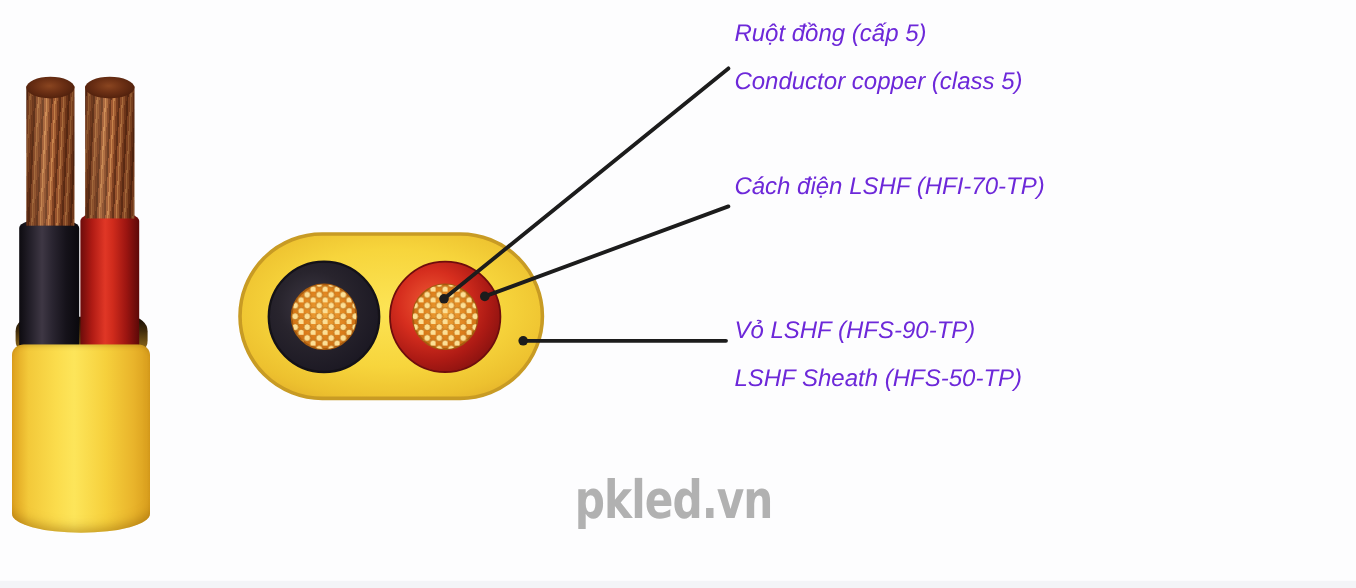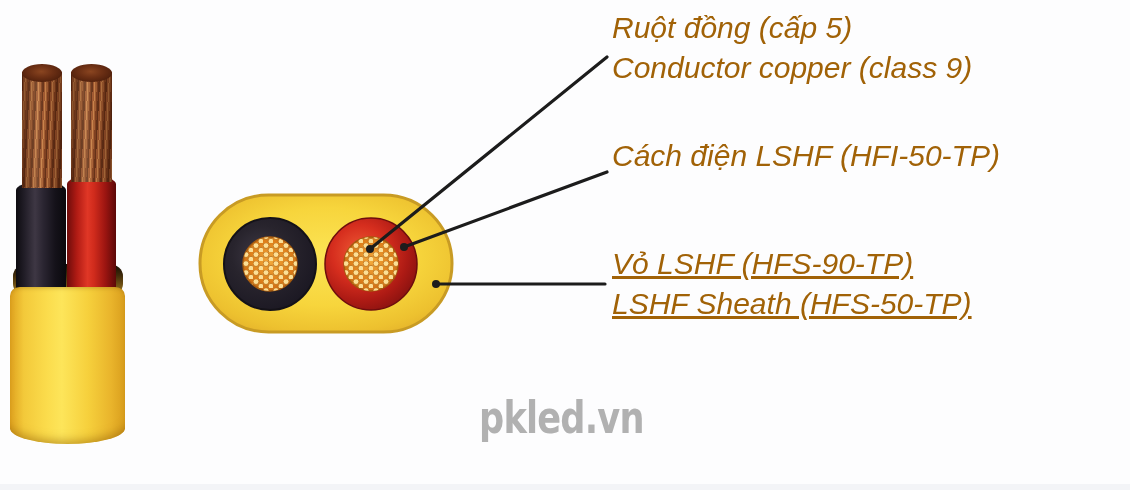--- a/index.html
+++ b/index.html
@@ -46,26 +46,26 @@
     box-shadow:inset 0 -9px 10px -6px rgba(150,100,10,.55), inset 0 4px 4px -3px rgba(120,80,5,.35);
   }
 
   
   .xsec{position:absolute;left:193px;top:189px;}
   .leaders{position:absolute;left:0;top:0;pointer-events:none;}
 
   
   .label{
     position:absolute;left:612px;
-    font-style:italic;font-size:30px;line-height:40px;
-    color:#a16207;white-space:nowrap;letter-spacing:0;
+    font-style:italic;font-size:20px;line-height:40px;
+    color:#6d28d9;white-space:nowrap;letter-spacing:0;
   }
   .label-1{top:8px;}
   .label-2{top:136px;}
-  .label-3{top:244px;text-decoration:underline;}
+  .label-3{top:256px;}
 
   
   .watermark{
     position:absolute;left:479px;top:396px;
     font-family:"DejaVu Sans",sans-serif;font-weight:bold;font-size:44px;line-height:1;
     color:#b1b1b1;letter-spacing:-1px;
     transform:scaleX(.8);transform-origin:left top;white-space:nowrap;
   }
 </style>
 </head>
@@ -132,24 +132,24 @@
       <circle cx="370" cy="249" r="4" stroke="none"></circle>
       <line x1="404" y1="247" x2="607" y2="172"></line>
       <circle cx="404" cy="247" r="4" stroke="none"></circle>
       <line x1="436" y1="284" x2="605" y2="284"></line>
       <circle cx="436" cy="284" r="4" stroke="none"></circle>
     </g>
   </svg>
 
   <div class="label label-1">
     <div>Ruột đồng (cấp 5)</div>
-    <div>Conductor copper (class 9)</div>
+    <div>Conductor copper (class 5)</div>
   </div>
   <div class="label label-2">
-    <div>Cách điện LSHF (HFI-50-TP)</div>
+    <div>Cách điện LSHF (HFI-70-TP)</div>
   </div>
   <div class="label label-3">
     <div>Vỏ LSHF (HFS-90-TP)</div>
     <div>LSHF Sheath (HFS-50-TP)</div>
   </div>
 
   <div class="watermark">pkled.vn</div>
 
   <div class="bottom-strip"></div>
 </div>

